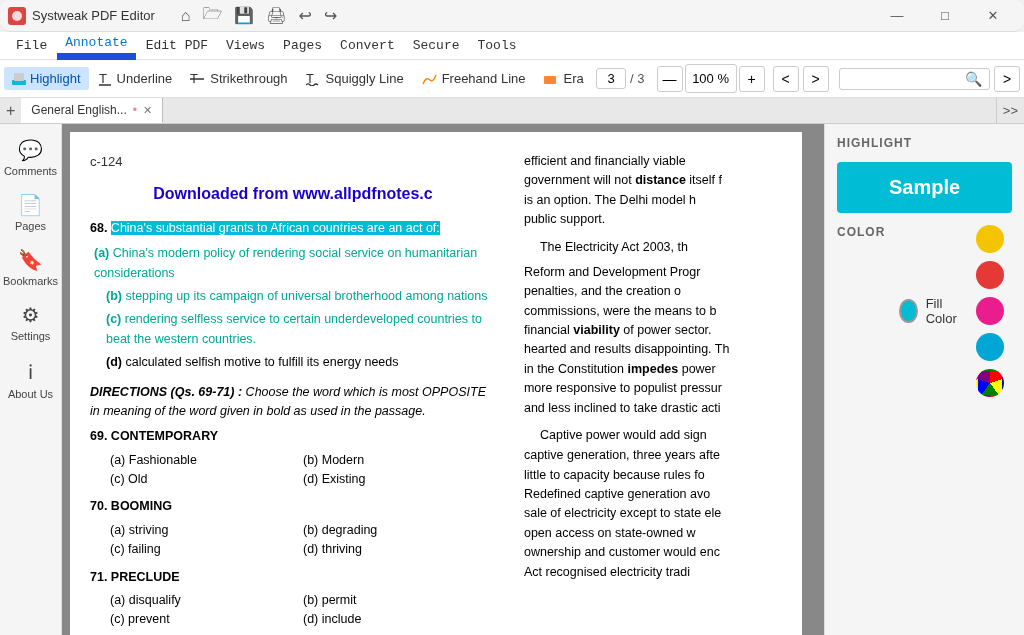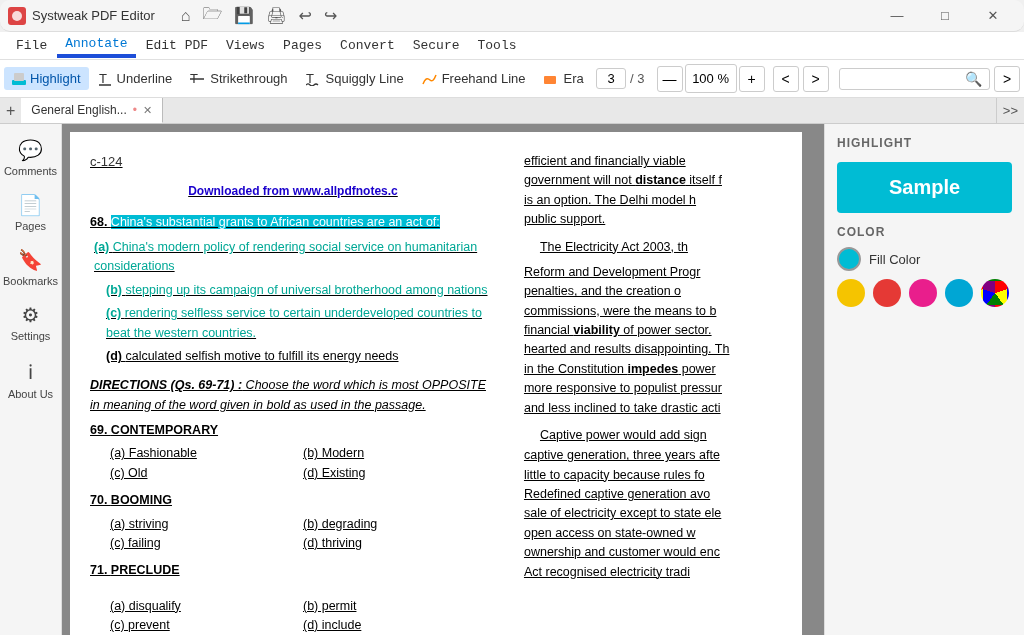--- a/index.html
+++ b/index.html
@@ -29,21 +29,21 @@
     .menu-bar {
       height: 28px;
       background: #fff;
       display: flex;
       align-items: center;
       padding: 0 8px;
       border-bottom: 1px solid #e0e0e0;
       gap: 2px;
     }
     .menu-item { font-size: 13px; color: #333; padding: 3px 8px; cursor: pointer; border-radius: 3px; font-family: Liberation Mono, monospace; }
-    .menu-item.active { color: #0078d4; border-bottom: 4px solid #1d4ed8; border-radius: 0; }
+    .menu-item.active { color: #0078d4; border-bottom: 7px solid #1d4ed8; border-radius: 0; }
 
     
     .toolbar {
       height: 38px;
       background: #fff;
       display: flex;
       align-items: center;
       padding: 0 4px;
       border-bottom: 1px solid #ddd;
       gap: 2px;
@@ -126,21 +126,20 @@
     }
     .tab.active { background: #fff; border-bottom: 1px solid #fff; }
 
     
     .doc-area {
       flex: 1;
       display: flex;
       flex-direction: column;
       background: #14b8a6;
       overflow: hidden;
-      text-decoration: underline;
     }
     .doc-header {
       text-align: center;
       color: #1a00cc;
       font-size: 18px;
       font-weight: bold;
       margin-bottom: 14px;
     }
     .highlight-teal { background: #00bcd4; color: #fff; }
     .highlight-text { color: #00a896; }
@@ -159,21 +158,21 @@
     .sample-box {
       background: #00bcd4;
       color: #fff;
       font-size: 20px;
       font-weight: bold;
       text-align: center;
       padding: 14px;
       border-radius: 4px;
       cursor: pointer;
     }
-    .color-section { display: flex; flex-direction: column; gap: 8px; }
+    .color-section { display: flex; gap: 14px; }
     .fill-color-row { display: flex; align-items: center; gap: 8px; }
     .fill-circle { width: 24px; height: 24px; border-radius: 50%; background: #00bcd4; border: 2px solid #999; cursor: pointer; }
     .fill-label { font-size: 13px; color: #333; }
     .color-palette { display: flex; gap: 8px; flex-wrap: wrap; }
     .color-swatch { width: 28px; height: 28px; border-radius: 50%; cursor: pointer; border: 2px solid transparent; }
     .cs-yellow { background: #f5c400; }
     .cs-red { background: #e53935; }
     .cs-pink { background: #e91e8c; }
     .cs-blue { background: #00a6d4; }
     .cs-multi { background: conic-gradient(red 0deg 72deg, yellow 72deg 144deg, green 144deg 216deg, blue 216deg 288deg, purple 288deg 360deg); }
@@ -329,21 +328,21 @@
         <span>About Us</span>
       </div>
     </div>
 
     <div class="doc-area">
       <div class="doc-scroll">
         <div style="display:flex;gap:0;background:#888;">
 
           <div style="width:58%;background:#fff;margin:8px 0 8px 8px;padding:20px 16px 20px 20px;font-size:12.5px;line-height:1.55;overflow:hidden;">
             <div style="text-align:left;font-size:13px;color:#333;margin-bottom:10px;"><span>c-124</span></div>
-            <div class="doc-header" style="font-size:12px;margin-bottom:12px;"><span>Downloaded from www.allpdfnotes.c</span></div>
+            <div class="doc-header" style="font-size:16px;margin-bottom:12px;"><span>Downloaded from www.allpdfnotes.c</span></div>
 
             <div style="margin-bottom:6px;">
               <span style="font-weight:bold;">68. </span><span class="highlight-teal">China's substantial grants to African countries are an act of:</span>
             </div>
             <div style="margin-left:4px;margin-bottom:4px;">
               <span class="highlight-text"><span style="font-weight:bold;">(a) </span>China's modern policy of rendering social service on humanitarian considerations</span>
             </div>
             <div style="margin-left:16px;margin-bottom:4px;">
               <span class="highlight-text"><span style="font-weight:bold;">(b) </span>stepping up its campaign of universal brotherhood among nations</span>
             </div>
@@ -371,21 +370,21 @@
             <div style="margin-bottom:4px;">
               <span style="font-weight:bold;">70. </span><span style="font-weight:bold;">BOOMING</span>
             </div>
             <div style="display:grid;grid-template-columns:1fr 1fr;margin-left:20px;margin-bottom:8px;">
               <span>(a)  striving</span>
               <span>(b)  degrading</span>
               <span>(c)  failing</span>
               <span>(d)  thriving</span>
             </div>
 
-            <div style="margin-bottom:16px;">
+            <div style="margin-bottom:4px;">
               <span style="font-weight:bold;">71. </span><span style="font-weight:bold;">PRECLUDE</span>
             </div>
             <div style="display:grid;grid-template-columns:1fr 1fr;margin-left:20px;margin-bottom:8px;">
               <span>(a)  disqualify</span>
               <span>(b)  permit</span>
               <span>(c)  prevent</span>
               <span>(d)  include</span>
             </div>
 
           </div>

